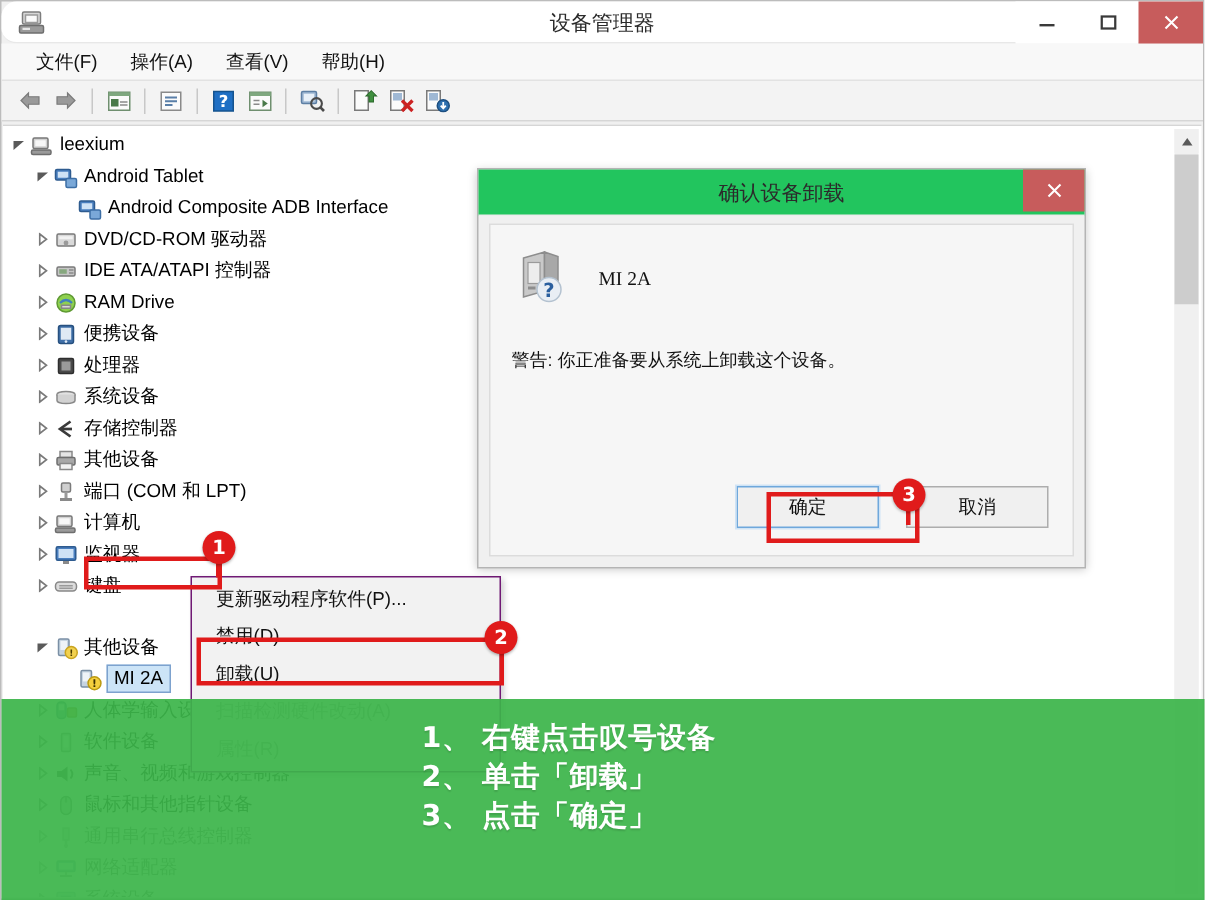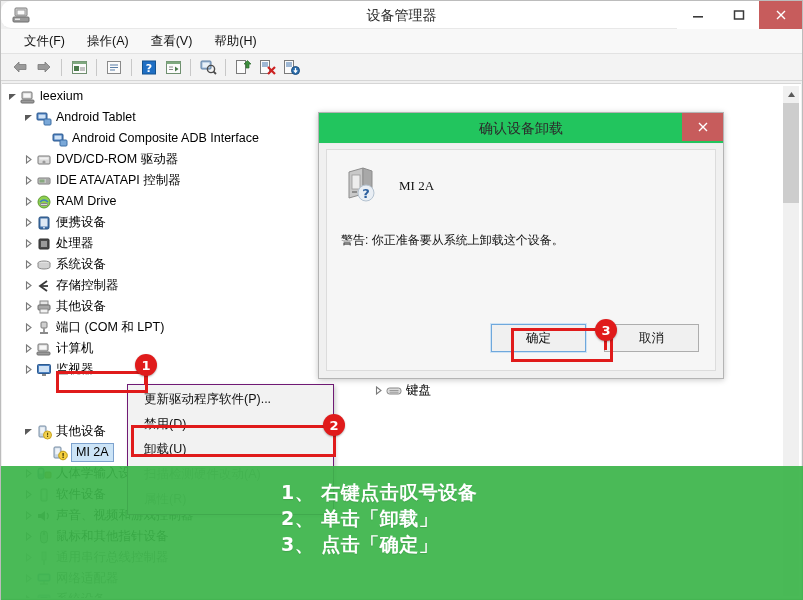--- a/index.html
+++ b/index.html
@@ -469,21 +469,21 @@
           </span>
           <span class="tico">
             <svg width="16" height="16" viewBox="0 0 16 16">
               <rect x="1.5" y="2.5" width="13" height="9" rx="1" fill="#4a7fbf" stroke="#2e5b8f"></rect>
               <rect x="3" y="4" width="10" height="6" fill="#cfe2f5"></rect>
               <rect x="6" y="12" width="4" height="2" fill="#8a8a8a"></rect>
             </svg>
           </span>
           <span class="tlabel">监视器</span>
         </div>
-        <div class="tree-row" style="padding-left: 16px; justify-content: center;">
+        <div class="tree-row" style="padding-left: 16px;">
           <span class="tw">
             <svg width="9" height="9" viewBox="0 0 9 9">
               <path d="M2.5 1 L7 4.5 L2.5 8 Z" fill="none" stroke="#7a7a7a" stroke-width="1.1"></path>
             </svg>
           </span>
           <span class="tico">
             <svg width="16" height="16" viewBox="0 0 16 16">
               <rect x="1" y="5" width="14" height="6" rx="2.5" fill="#dcdcdc" stroke="#888"></rect>
               <path d="M3.5 7.5 h9 M3.5 9.2 h9" stroke="#9a9a9a"></path>
             </svg>

